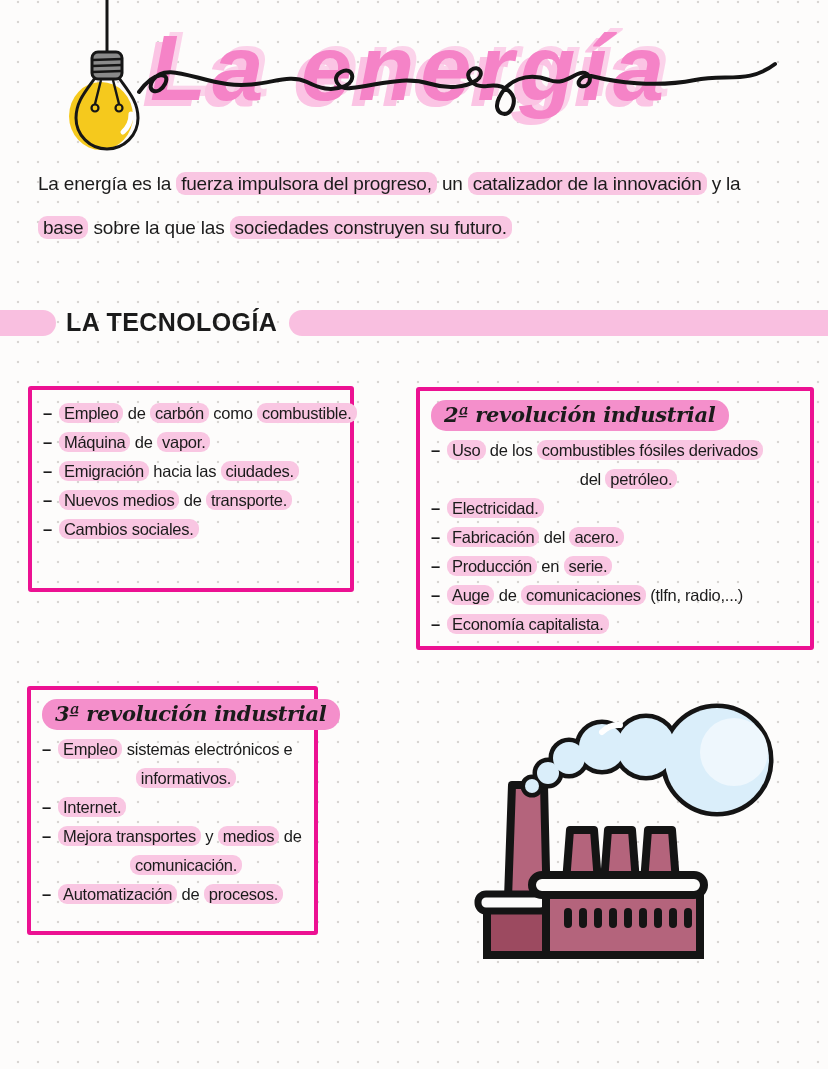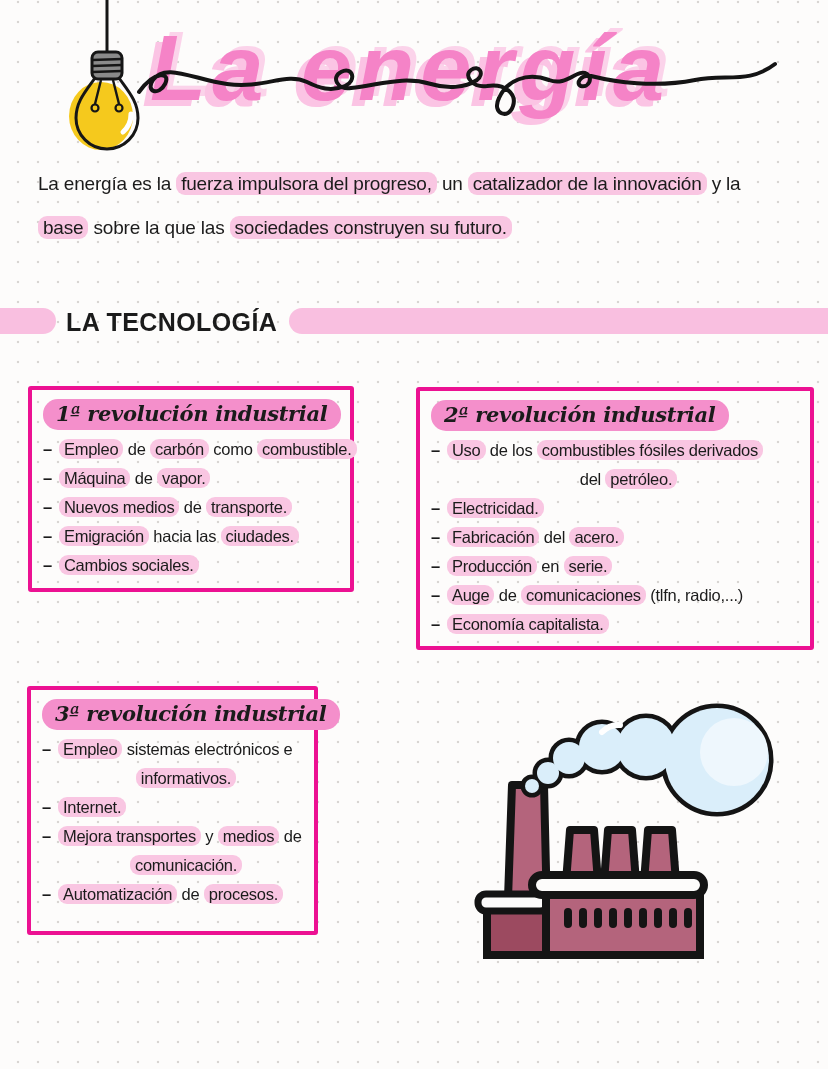--- a/index.html
+++ b/index.html
@@ -24,21 +24,21 @@
     white-space:nowrap;
   }
   .script-svg { left:135px; top:42px; width:645px; height:86px; }
 
   
   .intro { position:absolute; left:38px; top:162px; font-size:19px; letter-spacing:-0.2px; line-height:44px; }
   .intro .iline { white-space:nowrap; }
   .hl { background:#f9c6e2; border-radius:9px; padding:1px 5px; }
 
   
-  .section { position:absolute; left:0; right:0; top:308px; display:flex; }
+  .section { position:absolute; left:0; right:0; top:308px; display:flex; align-items:center; }
   .pill-left  { width:56px; height:26px; background:#f9bfe0; border-radius:0 13px 13px 0; flex:0 0 auto; }
   .section-label { font-weight:bold; font-size:25px; letter-spacing:0.4px; margin:0 12px 0 10px; white-space:nowrap; }
   .bar-right  { flex:1 1 auto; height:26px; background:#f9bfe0; border-radius:13px 0 0 13px; }
 
   
   .rbox { position:absolute; border:4px solid #ec1192; border-radius:3px; padding:9px 6px 8px 11px; }
   #box1 { left:28px;  top:386px; width:326px; height:206px; }
   #box2 { left:416px; top:387px; width:398px; height:263px; }
   #box3 { left:27px;  top:686px; width:291px; height:249px; }
   .btitle {
@@ -88,25 +88,24 @@
     <div class="iline"><span class="hl">base</span><span> sobre la que las </span><span class="hl">sociedades construyen su futuro.</span></div>
   </div>
 
   <div class="section">
     <div class="pill-left"></div>
     <div class="section-label">LA TECNOLOGÍA</div>
     <div class="bar-right"></div>
   </div>
 
   <div class="rbox" id="box1">
-    <div class="btitle">1ª revolución industrial</div>
     <div class="bline"><span class="dash">–</span><span><span class="hl">Empleo</span><span> de </span><span class="hl">carbón</span><span> como </span><span class="hl">combustible.</span></span></div>
     <div class="bline"><span class="dash">–</span><span><span class="hl">Máquina</span><span> de </span><span class="hl">vapor.</span></span></div>
+    <div class="bline"><span class="dash">–</span><span><span class="hl">Emigración</span><span> hacia las </span><span class="hl">ciudades.</span></span></div>
     <div class="bline"><span class="dash">–</span><span><span class="hl">Nuevos medios</span><span> de </span><span class="hl">transporte.</span></span></div>
-    <div class="bline"><span class="dash">–</span><span><span class="hl">Emigración</span><span> hacia las </span><span class="hl">ciudades.</span></span></div>
     <div class="bline"><span class="dash">–</span><span><span class="hl">Cambios sociales.</span></span></div>
   </div>
 
   <div class="rbox" id="box2">
     <div class="btitle">2ª revolución industrial</div>
     <div class="bline"><span class="dash">–</span><span><span class="hl">Uso</span><span> de los </span><span class="hl">combustibles fósiles derivados</span></span></div>
     <div class="bline cont"><span><span>del </span><span class="hl">petróleo.</span></span></div>
     <div class="bline"><span class="dash">–</span><span><span class="hl">Electricidad.</span></span></div>
     <div class="bline"><span class="dash">–</span><span><span class="hl">Fabricación</span><span> del </span><span class="hl">acero.</span></span></div>
     <div class="bline"><span class="dash">–</span><span><span class="hl">Producción</span><span> en </span><span class="hl">serie.</span></span></div>

